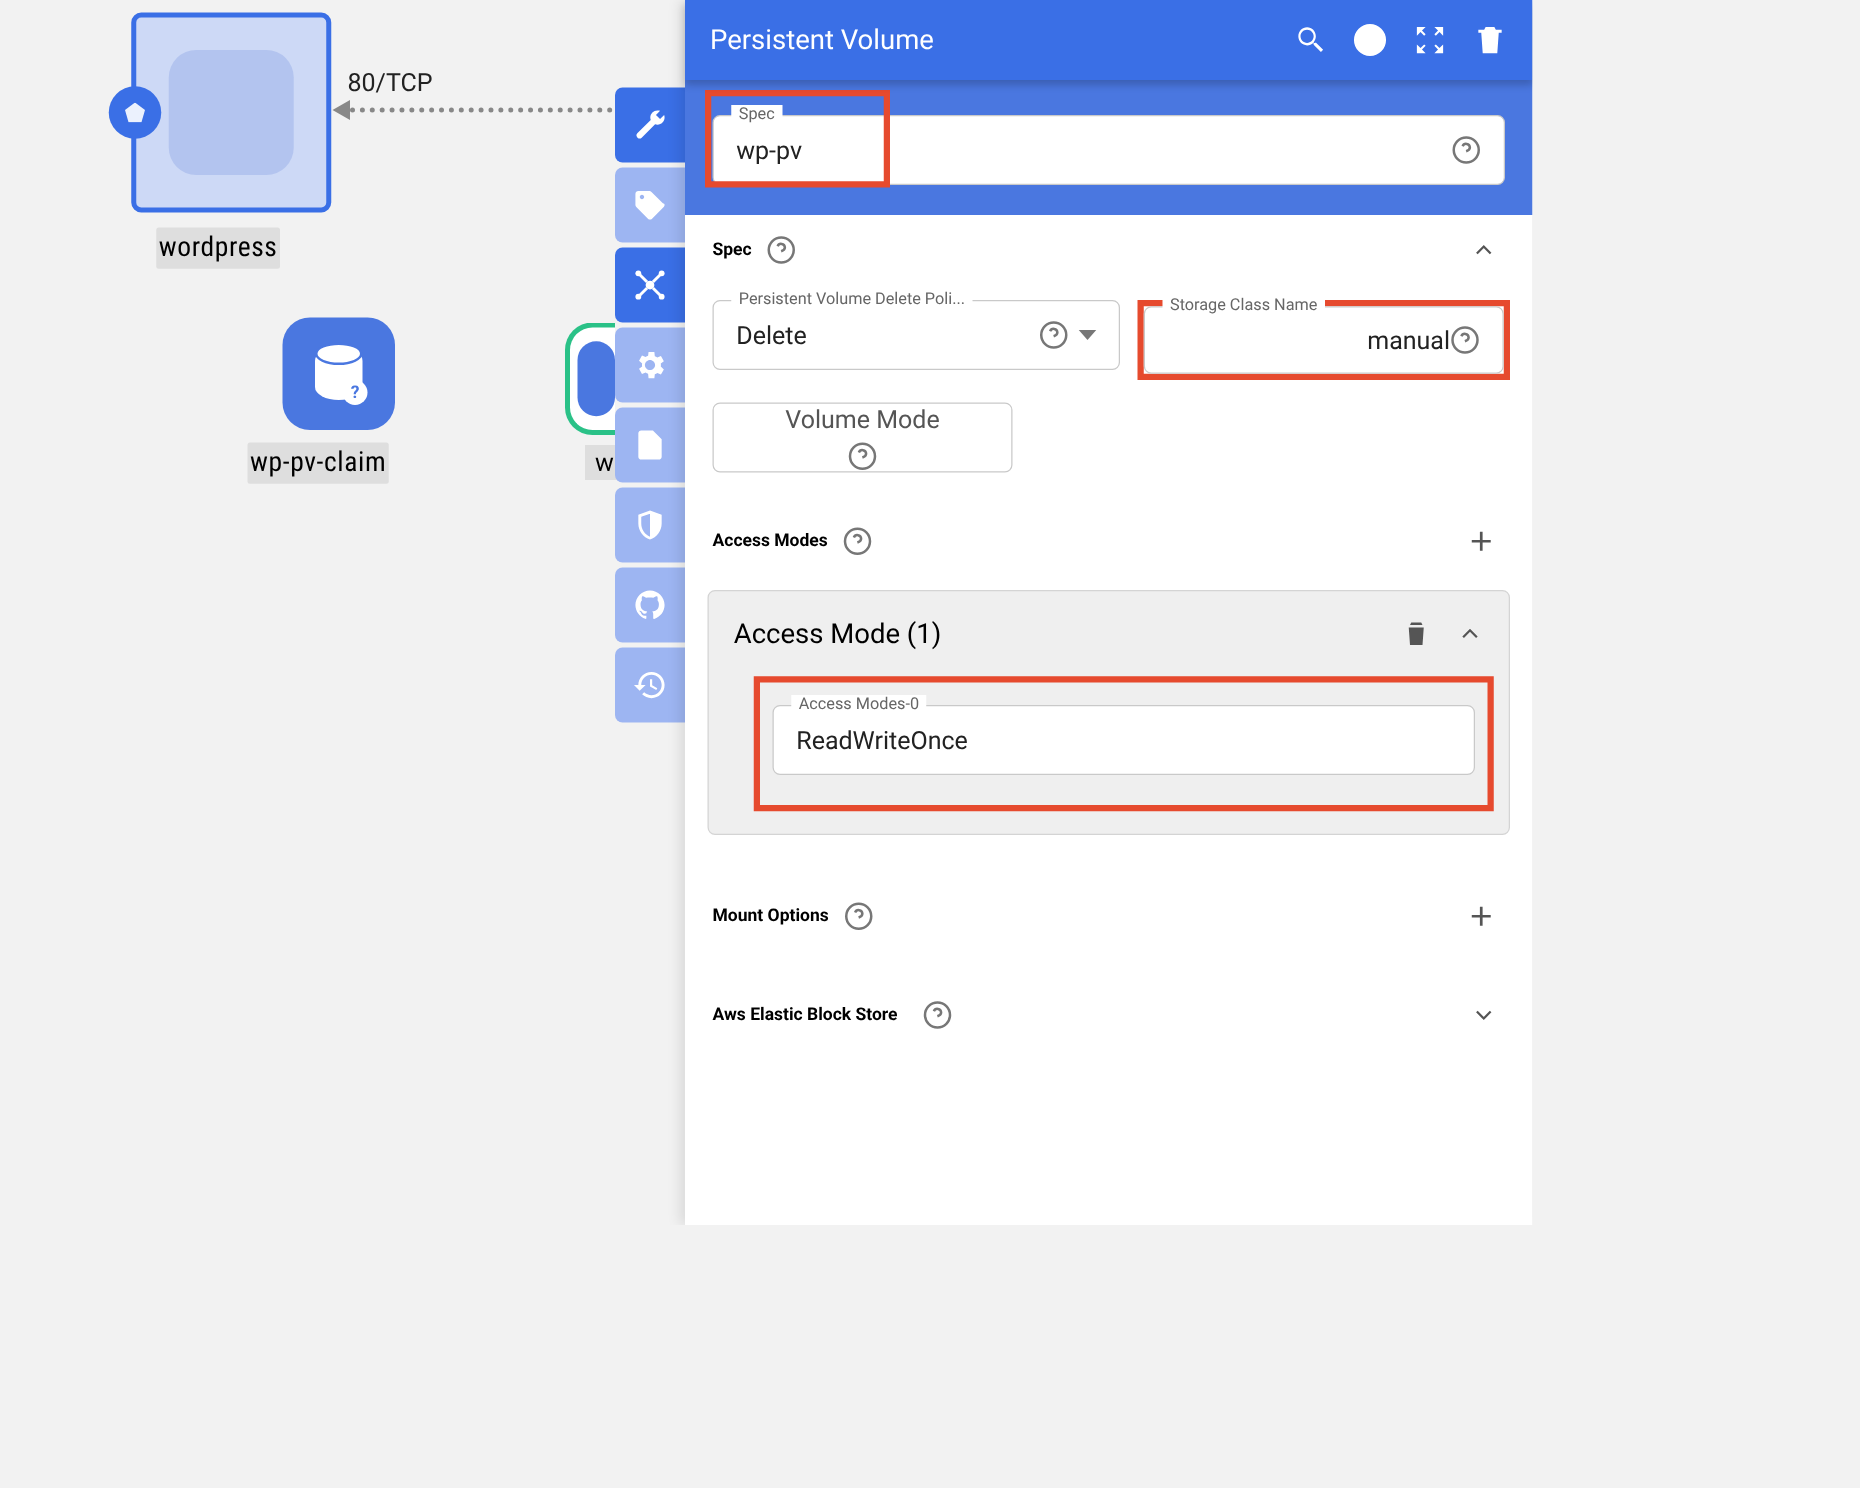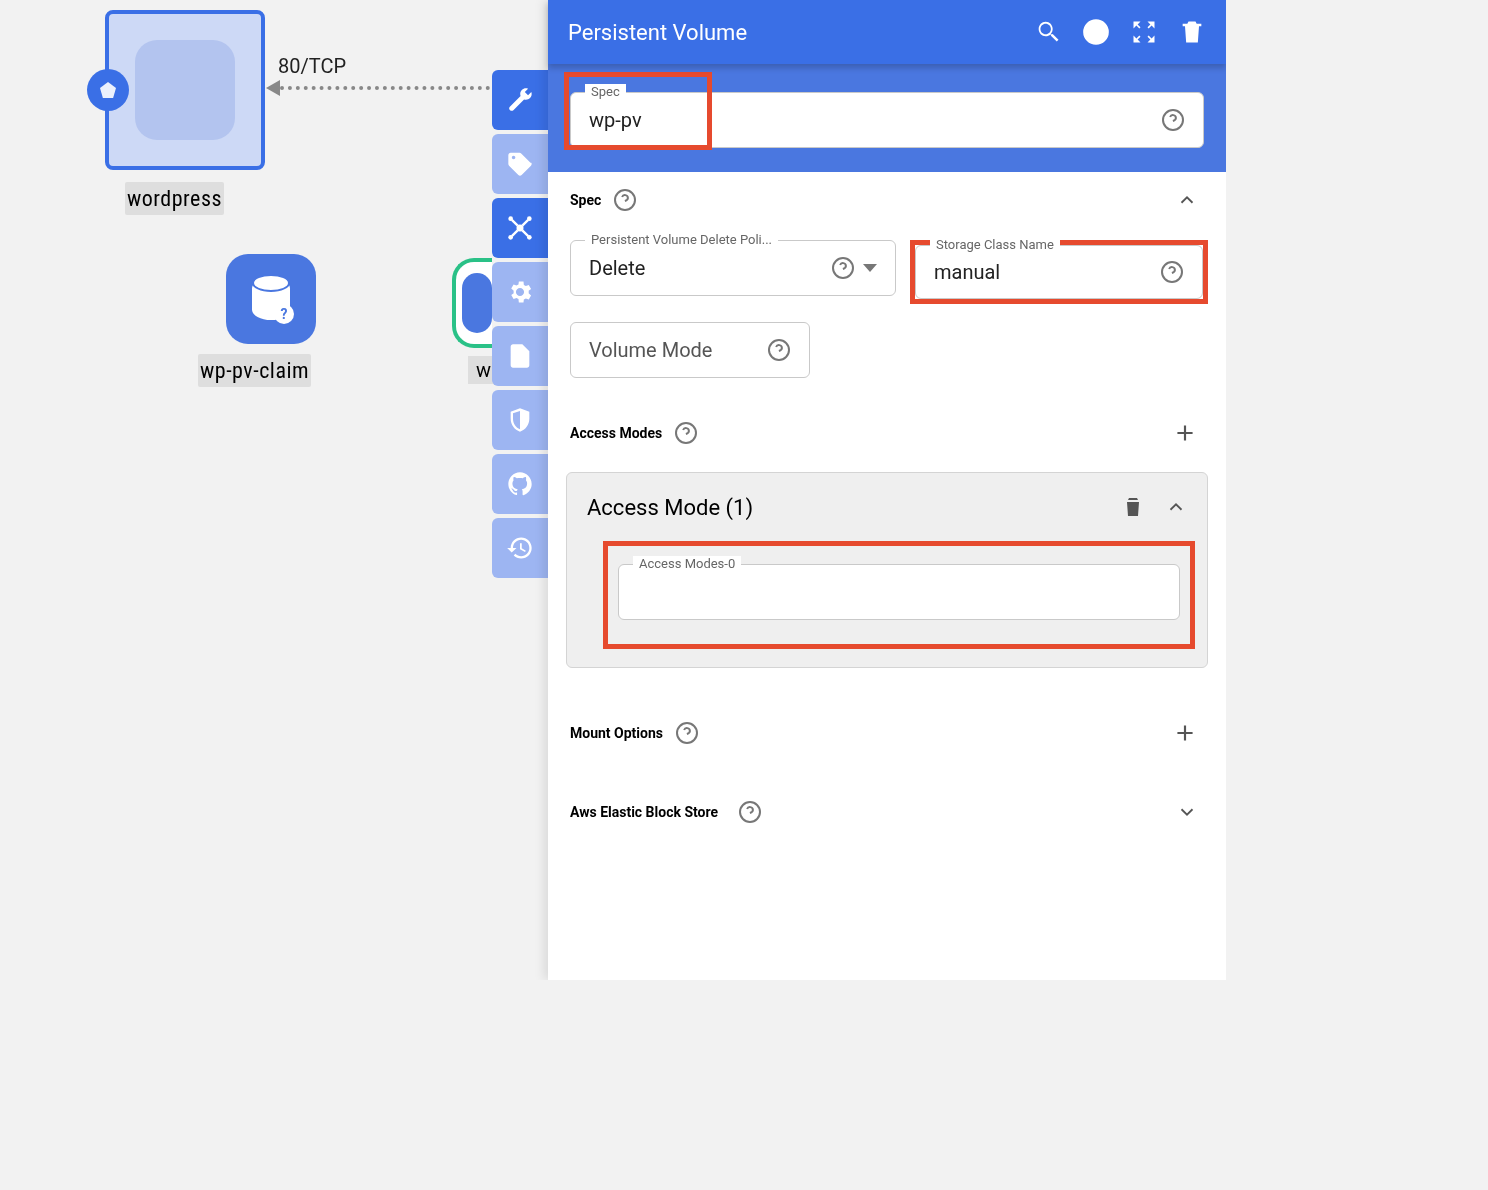--- a/index.html
+++ b/index.html
@@ -213,21 +213,21 @@
   gap:12px;
 }
 .section-head .label { font-weight:700; font-size:14px; }
 .section-head .spacer { flex:1; }
 .chevron { width:22px; height:22px; stroke:#555; fill:none; stroke-width:2; }
 .plus-icon { width:26px; height:26px; stroke:#555; fill:none; stroke-width:2; }
 
 .row-2 { display:flex; gap:18px; margin:16px 0 0 0; padding:0 4px; }
 .row-2 .field-wrap { flex:1; }
 .row-1 { display:flex; margin:18px 0 0 0; padding:0 4px; }
-.row-1 .field-wrap { width:240px; }
+.row-1 .field-wrap { width:240px;flex-direction:column; }
 
 .field-wrap .dropdown-caret {
   width:0;height:0;
   border-left:7px solid transparent;
   border-right:7px solid transparent;
   border-top:8px solid #777;
   margin-left:8px;
 }
 
 .highlight-box-red {
@@ -395,21 +395,21 @@
       <div class="field-wrap">
         <span class="float-label">Persistent Volume Delete Poli...</span>
         <span class="value">Delete</span>
         <svg class="help-icon" viewBox="0 0 24 24">
             <circle cx="12" cy="12" r="10"></circle>
             <path d="M9.1 9a3 3 0 015.8 1c0 2-3 3-3 3M12 17h.01"></path>
           </svg>
         <div class="dropdown-caret"></div>
       </div>
       <div class="highlight-box-red" style="flex:1; padding:0;">
-        <div class="field-wrap" style="height:54px;">
+        <div class="field-wrap" style="height:54px;text-align:right;">
           <span class="float-label">Storage Class Name</span>
           <span class="value">manual</span>
           <svg class="help-icon" viewBox="0 0 24 24">
               <circle cx="12" cy="12" r="10"></circle>
               <path d="M9.1 9a3 3 0 015.8 1c0 2-3 3-3 3M12 17h.01"></path>
             </svg>
         </div>
       </div>
     </div>
 
@@ -442,20 +442,21 @@
             <path d="M6 7h12l-1 14H7L6 7zm2-4h8l1 2H7l1-2z"></path>
           </svg>
         <svg class="chevron" viewBox="0 0 24 24">
             <path d="M6 15l6-6 6 6"></path>
           </svg>
       </div>
       <div class="subpanel-body">
         <div class="inner-highlight">
           <div class="field-wrap">
             <span class="float-label">Access Modes-0</span>
+            <span class="value">ReadWriteOnce</span>
           </div>
         </div>
       </div>
     </div>
 
     <div class="section-head" style="margin-top:36px;">
       <span class="label">Mount Options</span>
       <svg class="help-icon" viewBox="0 0 24 24">
           <circle cx="12" cy="12" r="10"></circle>
           <path d="M9.1 9a3 3 0 015.8 1c0 2-3 3-3 3M12 17h.01"></path>

